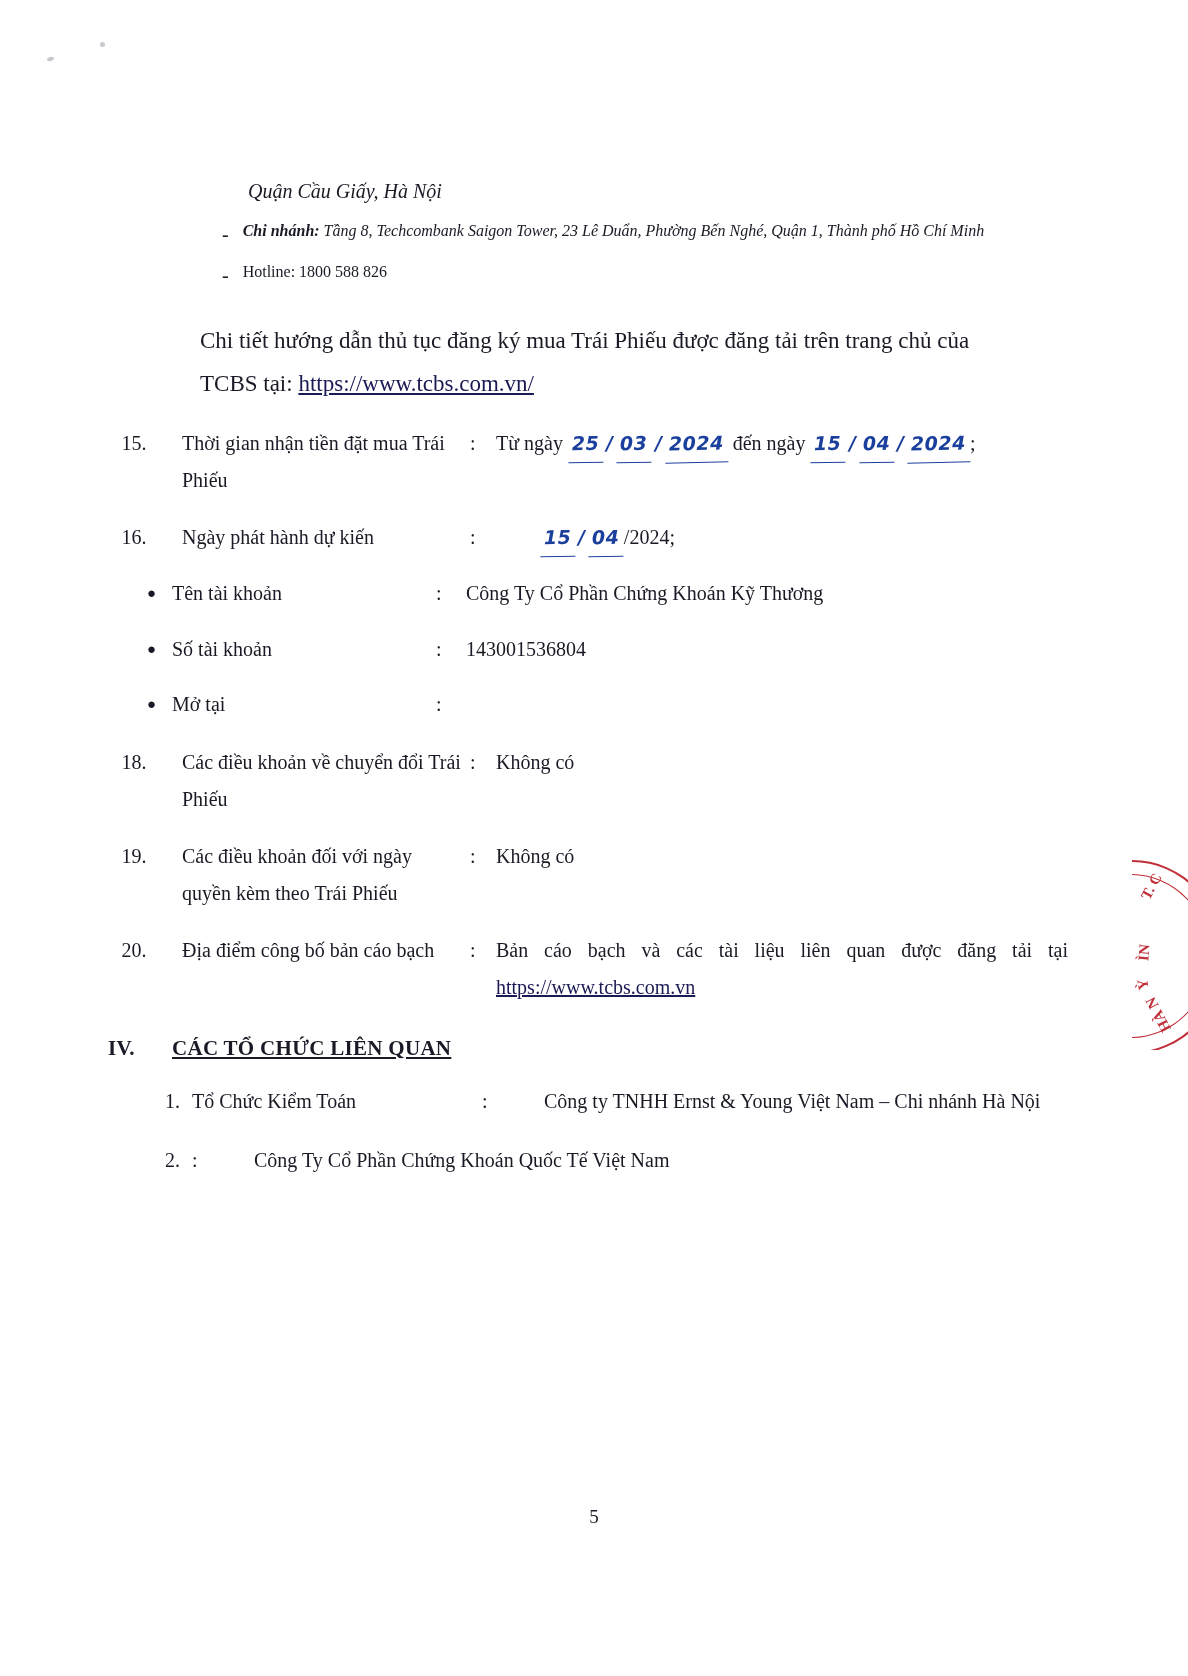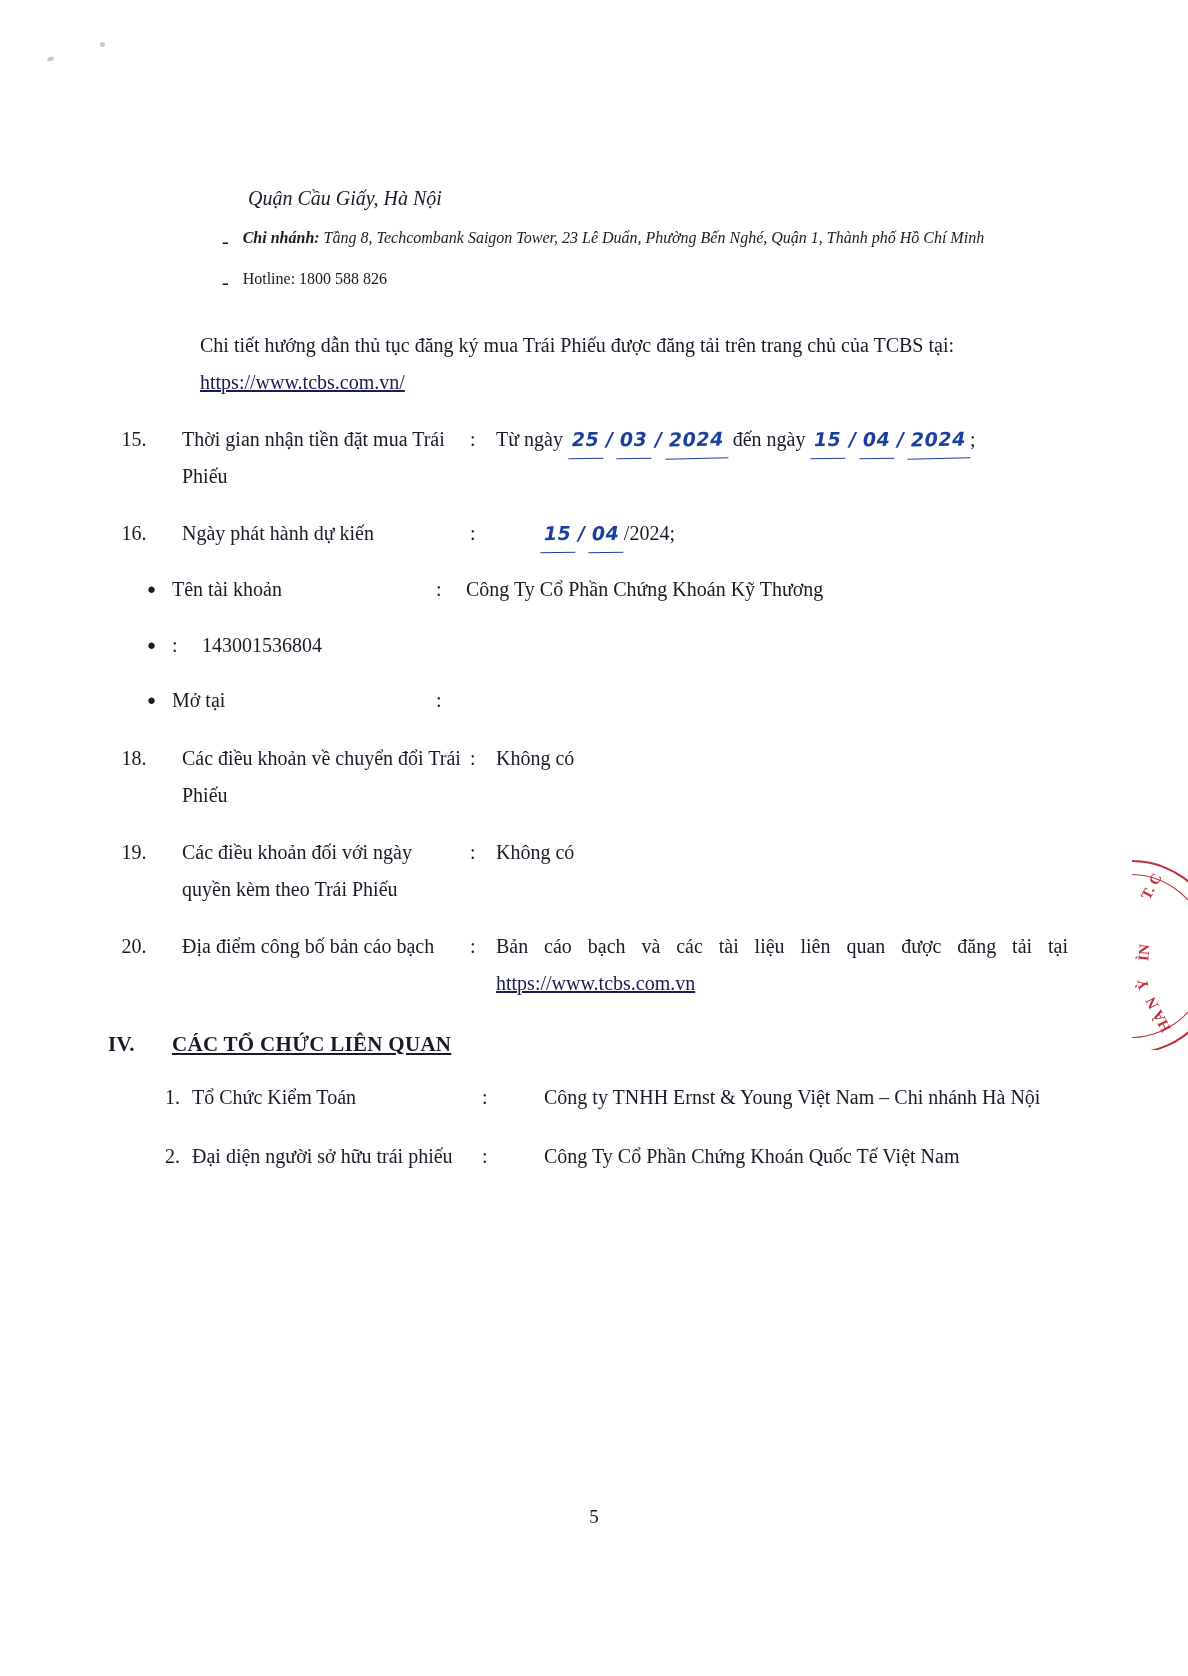--- a/index.html
+++ b/index.html
@@ -24,21 +24,21 @@
     background: #9a9aa5;
     border-radius: 50%;
     opacity: .55;
   }
   .speck-a { left: 47px; top: 57px; width: 7px; height: 4px; transform: rotate(-20deg); }
   .speck-b { left: 100px; top: 42px; width: 5px; height: 5px; }
 
   .content {
     position: absolute;
     left: 108px;
-    top: 180px;
+    top: 173px;
     width: 960px;
   }
 
   
   .blk { margin: 0 0 6px 0; }
 
   .ital {
     font-style: italic;
     font-size: 20px;
     line-height: 1.85;
@@ -56,21 +56,21 @@
     font-size: 20px;
     line-height: 1.85;
     flex: 0 0 auto;
   }
   .dash-text {
     font-size: 16px;
     line-height: 1.85;
   }
 
   .para {
-    font-size: 20px;
+    font-size: 23px;
     line-height: 1.85;
     margin-left: 92px;
     width: 830px;
   }
   .link {
     text-decoration: underline;
     color: #1a1a55;
   }
 
   
@@ -279,20 +279,21 @@
 
     <div class="bullet-row">
       <div class="bul">●</div>
       <div class="bl-label">Tên tài khoản</div>
       <div class="bl-colon">:</div>
       <div class="bl-value">Công Ty Cổ Phần Chứng Khoán Kỹ Thương</div>
     </div>
 
     <div class="bullet-row">
       <div class="bul">●</div>
+      <div class="bl-label">Số tài khoản</div>
       <div class="bl-colon">:</div>
       <div class="bl-value">143001536804</div>
     </div>
 
     <div class="bullet-row">
       <div class="bul">●</div>
       <div class="bl-label">Mở tại</div>
       <div class="bl-colon">:</div>
     </div>
 
@@ -326,21 +327,20 @@
 
     <div class="org-row">
       <div class="o-num">1.</div>
       <div class="o-label">Tổ Chức Kiểm Toán</div>
       <div class="o-colon">:</div>
       <div class="o-value">Công ty TNHH Ernst &amp; Young Việt Nam – Chi nhánh Hà Nội</div>
     </div>
 
     <div class="org-row">
       <div class="o-num">2.</div>
-      <div class="o-label">Đại diện người sở hữu trái phiếu</div>
       <div class="o-colon">:</div>
       <div class="o-value">Công Ty Cổ Phần Chứng Khoán Quốc Tế Việt Nam</div>
     </div>
 
   </div>
 
   <div class="stamp">
     <div class="arc"></div>
     <div class="arc2"></div>
     <div class="s1">T. C</div>

